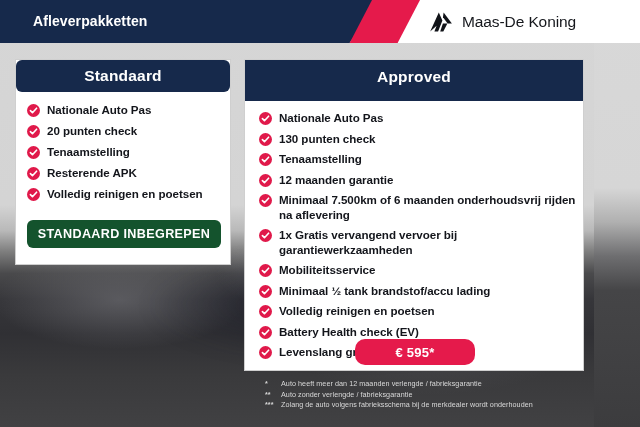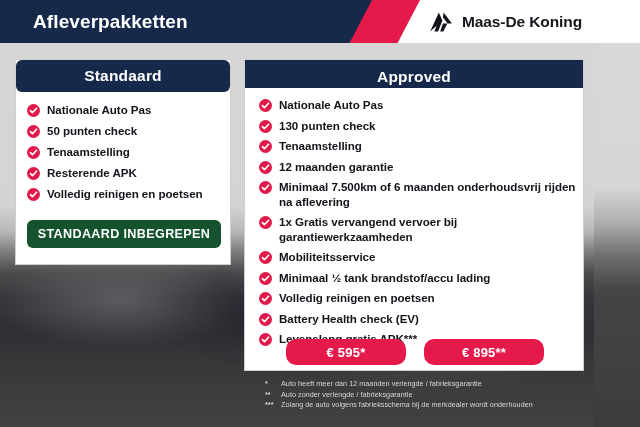--- a/index.html
+++ b/index.html
@@ -85,21 +85,21 @@
     background: #e51a4b;
     clip-path: polygon(40% 0, 100% 0, 72% 100%, 12% 100%);
   }
   .banner-title {
     position: absolute;
     left: 33px;
     top: 0;
     height: 43px;
     line-height: 43px;
     color: #ffffff;
-    font-size: 19px;
+    font-size: 14px;
     font-weight: bold;
     letter-spacing: 0.1px;
     white-space: nowrap;
   }
   .brand {
     position: absolute;
     left: 428px;
     top: 0;
     height: 43px;
     display: flex;
@@ -107,21 +107,21 @@
     gap: 8px;
   }
   .brand-mark {
     width: 26px;
     height: 22px;
     flex: none;
   }
   .brand-name {
     color: #15171c;
     font-size: 15.5px;
-    font-weight: bold;
+    font-weight: normal;
     letter-spacing: -0.1px;
     white-space: nowrap;
   }
 
   
   .card {
     position: absolute;
     background: #ffffff;
     border: 1px solid #cfcfcf;
     box-sizing: border-box;
@@ -132,21 +132,21 @@
 
   .card-head {
     background: #16294b;
     color: #ffffff;
     text-align: center;
     font-size: 15.5px;
     font-weight: bold;
     letter-spacing: 0.2px;
   }
   .card-left  .card-head { height: 32px; line-height: 32px; border-radius: 6px; }
-  .card-right .card-head { height: 28px; line-height: 33px; }
+  .card-right .card-head { height: 41px; line-height: 33px; }
 
   .feature-list {
     list-style: none;
     margin: 0;
     padding: 0;
   }
   .card-left .feature-list  { padding: 11px 0 0 11px; }
   .card-right .feature-list { padding: 10px 0 0 14px; }
 
   .feature-list li {
@@ -270,21 +270,21 @@
             <circle cx="8" cy="8" r="8" fill="#e0194a"></circle>
             <path d="M4.2 8.2 L6.7 10.7 L11.8 5.2" stroke="#ffffff" stroke-width="2" fill="none" stroke-linecap="round" stroke-linejoin="round"></path>
           </svg>
         <span class="feat-text">Nationale Auto Pas</span>
       </li>
       <li>
         <svg class="check" viewBox="0 0 16 16">
             <circle cx="8" cy="8" r="8" fill="#e0194a"></circle>
             <path d="M4.2 8.2 L6.7 10.7 L11.8 5.2" stroke="#ffffff" stroke-width="2" fill="none" stroke-linecap="round" stroke-linejoin="round"></path>
           </svg>
-        <span class="feat-text">50 punten check</span>
+        <span class="feat-text">20 punten check</span>
       </li>
       <li>
         <svg class="check" viewBox="0 0 16 16">
             <circle cx="8" cy="8" r="8" fill="#e0194a"></circle>
             <path d="M4.2 8.2 L6.7 10.7 L11.8 5.2" stroke="#ffffff" stroke-width="2" fill="none" stroke-linecap="round" stroke-linejoin="round"></path>
           </svg>
         <span class="feat-text">Tenaamstelling</span>
       </li>
       <li>
         <svg class="check" viewBox="0 0 16 16">
@@ -381,21 +381,20 @@
         <svg class="check" viewBox="0 0 16 16">
             <circle cx="8" cy="8" r="8" fill="#e0194a"></circle>
             <path d="M4.2 8.2 L6.7 10.7 L11.8 5.2" stroke="#ffffff" stroke-width="2" fill="none" stroke-linecap="round" stroke-linejoin="round"></path>
           </svg>
         <span class="feat-text">Levenslang gratis APK***</span>
       </li>
     </ul>
 
     <div class="price-row">
       <button class="btn-price">€ 595*</button>
-      <button class="btn-price">€ 895**</button>
     </div>
   </div>
 
   <div class="footnotes">
     <div class="footnote">
       <span class="fn-mark">*</span>
       <span>Auto heeft meer dan 12 maanden verlengde / fabrieksgarantie</span>
     </div>
     <div class="footnote">
       <span class="fn-mark">**</span>

